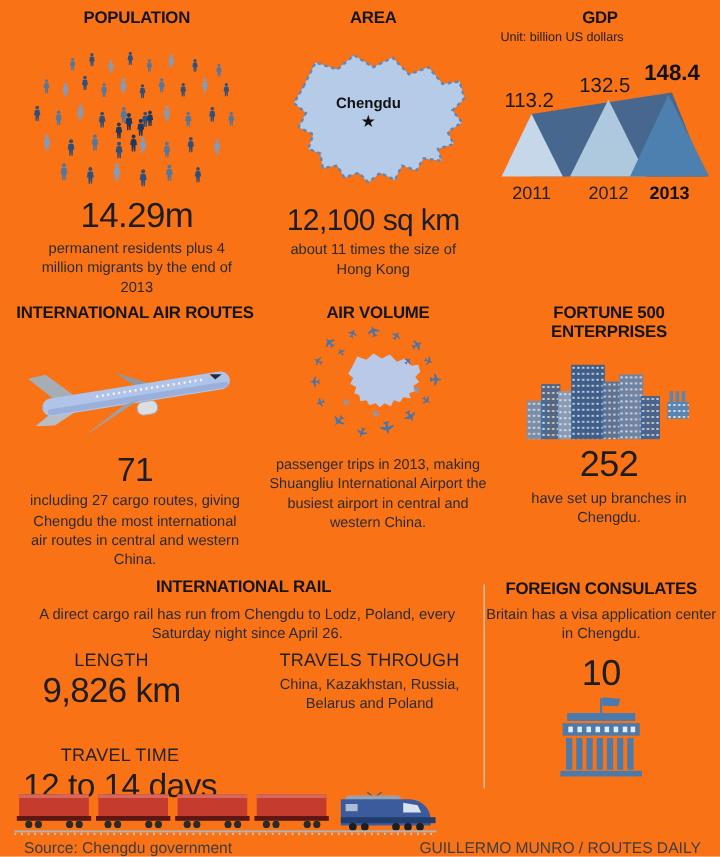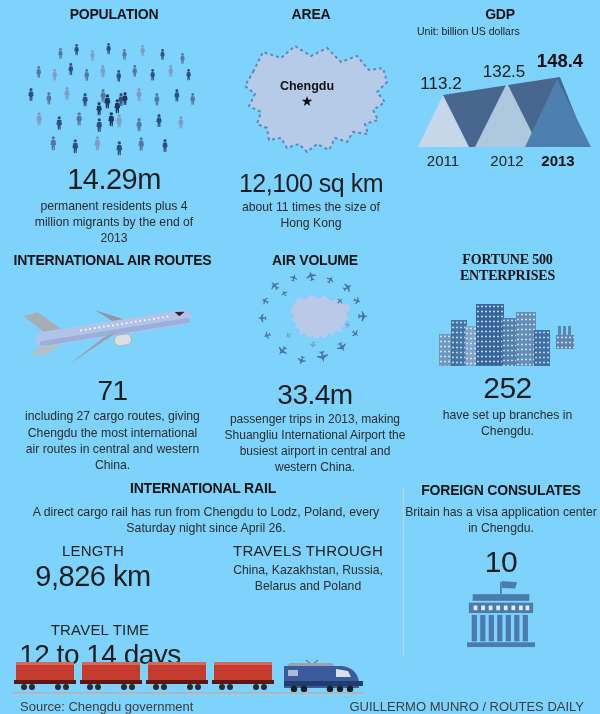--- a/index.html
+++ b/index.html
@@ -1,16 +1,16 @@
 <!DOCTYPE html>
 <html><head>
 <meta charset="utf-8">
 <style>
   html,body{margin:0;padding:0;background:#fff;}
-  #stage{position:relative;width:600px;height:714px;background:#7dd3fc;overflow:hidden;
+  #stage{position:relative;width:600px;height:714px;background:#f97316;overflow:hidden;
          font-family:"Liberation Sans",sans-serif;color:#222;}
   .sec{position:absolute;text-align:center;}
   .sec-title{font-size:14px;font-weight:700;color:#141414;letter-spacing:-0.2px;line-height:1.15;}
   .big{font-weight:400;color:#1d1d1d;letter-spacing:-0.5px;line-height:1.05;}
   .desc{font-size:12.2px;color:#2b2b2b;line-height:1.32;}
   .sub-label{font-size:15px;font-weight:400;color:#222;letter-spacing:0.2px;}
   svg text{font-family:"Liberation Sans",sans-serif;}
   .bldg{position:absolute;background-size:4px 5px;}
   .win{background-image:radial-gradient(rgba(255,255,255,.75) 0.8px, transparent 1px);
        background-size:4px 5px;}
@@ -159,26 +159,25 @@
           <use href="#jetp" transform="translate(10 30) rotate(300) scale(.6)"></use>
         <use href="#jetp" transform="translate(30 22) rotate(330) scale(.5)"></use>
           <use href="#jetp" transform="translate(88 30) rotate(45) scale(.5)"></use>
       </g>
       <g fill="#7d9ec7">
         <use href="#jetp" transform="translate(96 55) rotate(100) scale(.5)"></use>
           <use href="#jetp" transform="translate(34 66) rotate(240) scale(.5)"></use>
           <use href="#jetp" transform="translate(60 76) rotate(190) scale(.55)"></use>
       </g>
     </svg>
-    <div class="big" style="font-size:28px;margin-top:4px">33.4m</div>
     <div class="desc" style="width:186px;margin:3px auto 0;font-size:12px">passenger trips in 2013, making Shuangliu International Airport the busiest airport in central and western China.</div>
   </div>
 
   <div class="sec" style="left:420px;top:252px;width:175px;">
-    <div class="sec-title" style="width:120px;margin:0 auto;font-family:Liberation Serif, serif;">FORTUNE 500 ENTERPRISES</div>
+    <div class="sec-title" style="width:120px;margin:0 auto;">FORTUNE 500 ENTERPRISES</div>
     <div style="position:relative;width:138px;height:72px;margin:10px auto 0">
       <div class="bldg win" style="left:0px;top:40px;width:16px;height:32px;background-color:#6d92ba;opacity:.9"></div>
       <div class="bldg win" style="left:12px;top:26px;width:16px;height:46px;background-color:#3a6698;opacity:.85"></div>
       <div class="bldg win" style="left:26px;top:32px;width:13px;height:40px;background-color:#7da1c6;opacity:.9"></div>
       <div class="bldg win" style="left:37px;top:10px;width:28px;height:62px;background-color:#2e5c94;opacity:.92"></div>
       <div class="bldg win" style="left:63px;top:24px;width:16px;height:48px;background-color:#4a74a5;opacity:.88"></div>
       <div class="bldg win" style="left:77px;top:18px;width:20px;height:54px;background-color:#6186b2;opacity:.9"></div>
       <div class="bldg win" style="left:95px;top:36px;width:16px;height:36px;background-color:#35639a;opacity:.88"></div>
       <div class="bldg" style="left:119px;top:32px;width:3px;height:9px;background-color:#5c84b0"></div>
       <div class="bldg" style="left:124px;top:32px;width:3px;height:9px;background-color:#5c84b0"></div>

